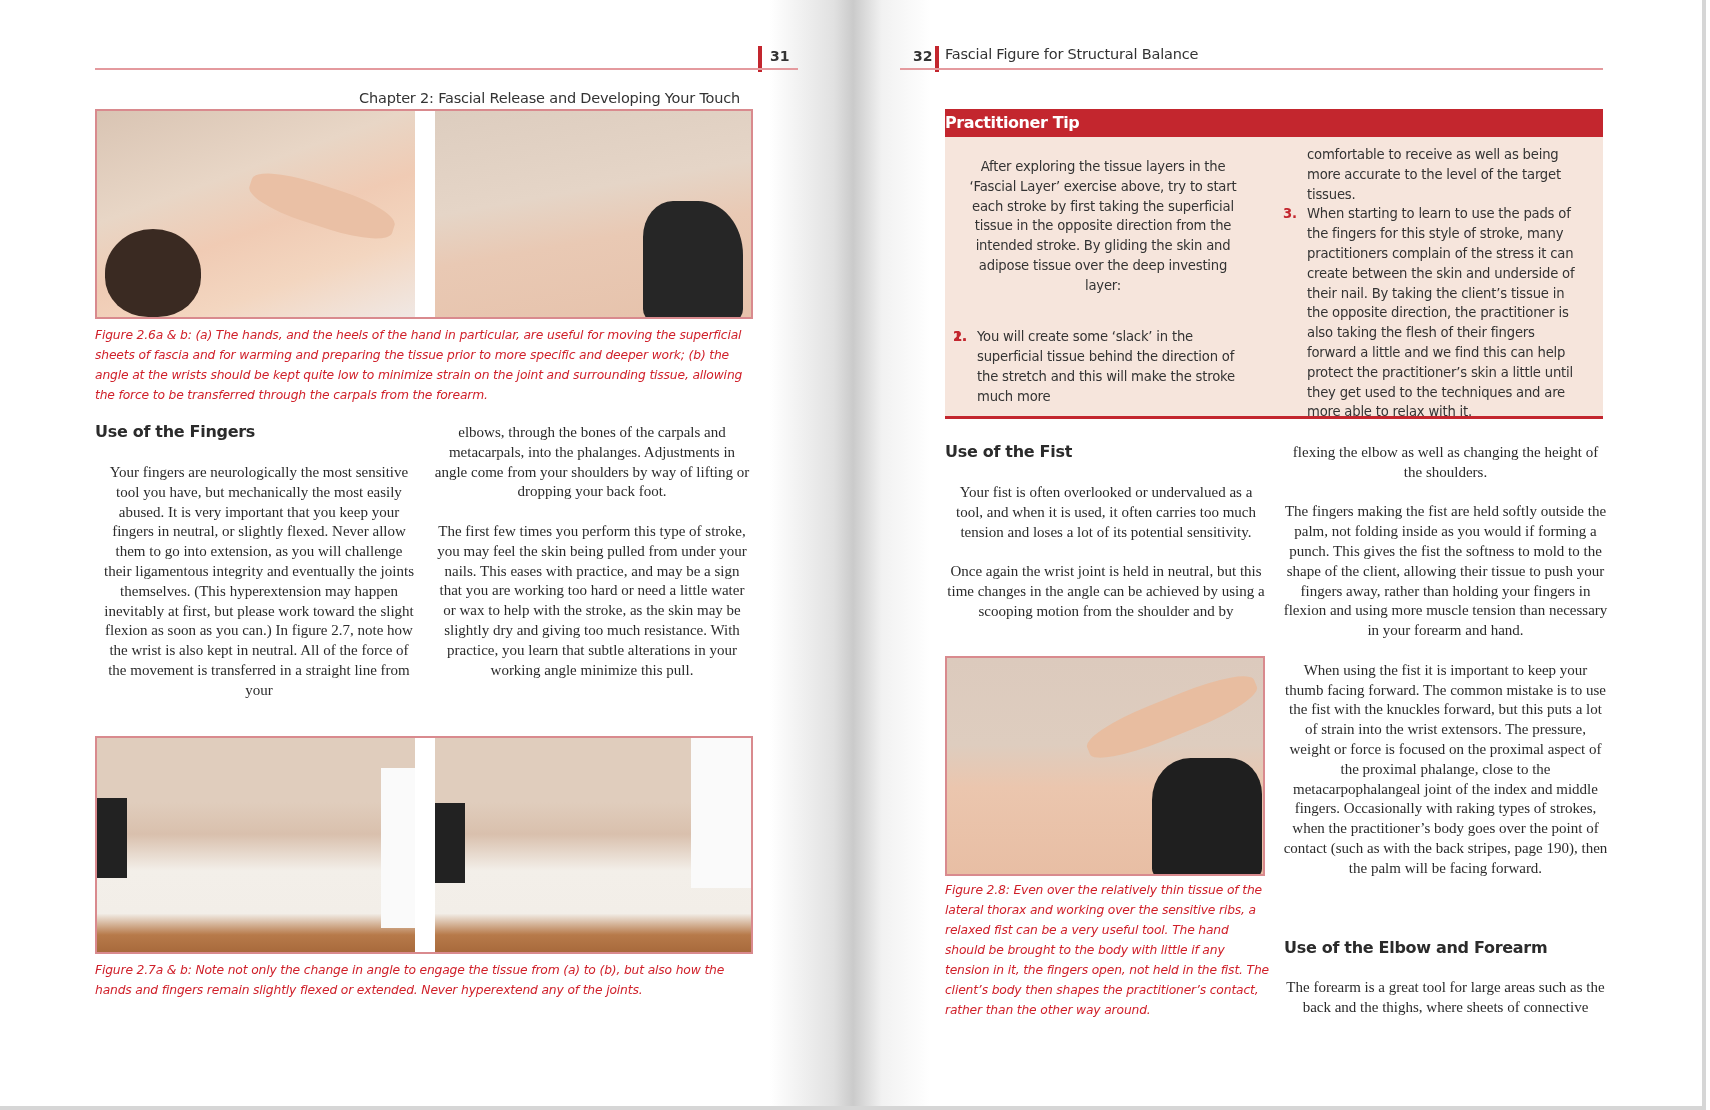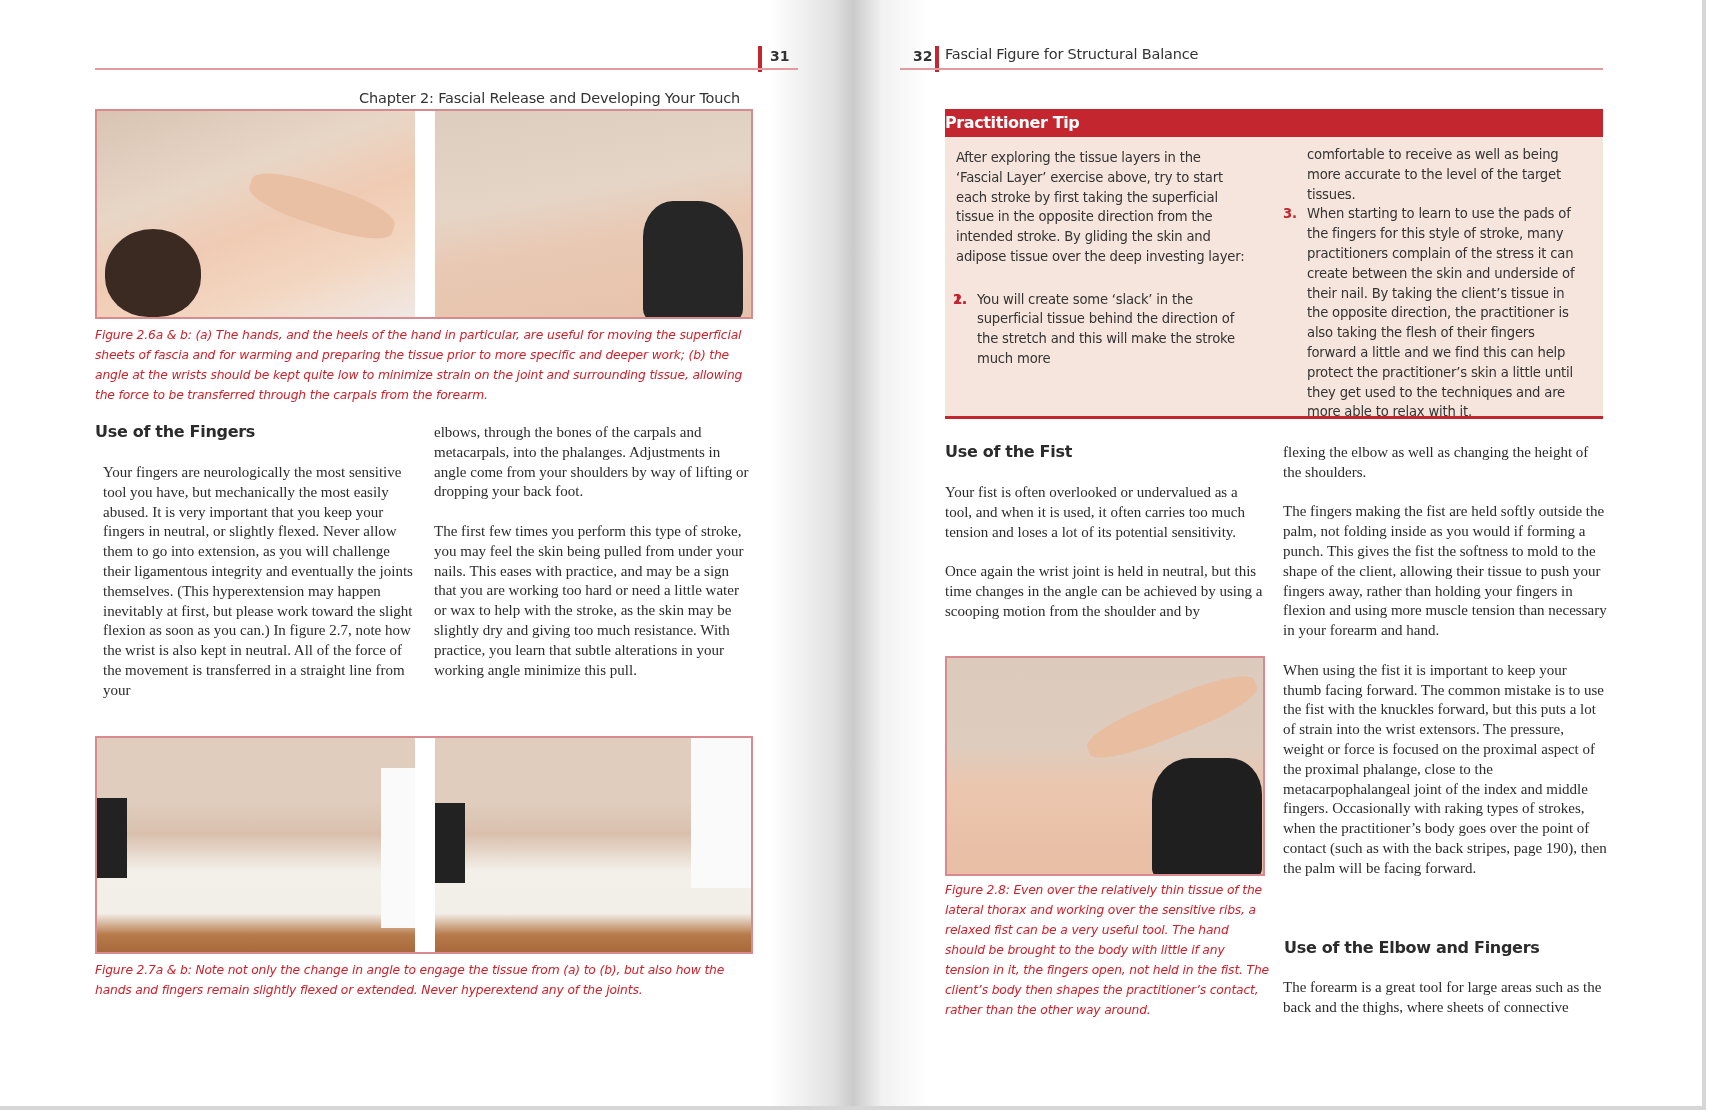--- a/index.html
+++ b/index.html
@@ -10,25 +10,25 @@
   .abs { position:absolute; }
   .runhead { font-family:"DejaVu Sans", sans-serif; font-size:14.5px; color:#333; white-space:nowrap; letter-spacing:-0.2px; }
   .pgnum { font-family:"DejaVu Sans", sans-serif; font-weight:bold; font-size:14px; color:#333; }
   .rule { height:2px; background:#e49a9e; }
   .redbar { width:4px; height:26px; background:#c3262e; }
   .figure { border:2px solid #d98a8e; box-sizing:border-box; background:#fff; overflow:hidden; }
   .photo { position:absolute; top:0; bottom:0; }
   .caption { font-family:"DejaVu Sans", sans-serif; font-style:italic; font-size:12.3px; line-height:20px; color:#d0202a; letter-spacing:-0.15px; }
   .h2 { font-family:"DejaVu Sans", sans-serif; font-weight:bold; font-size:16px; color:#2b2b2b; letter-spacing:-0.3px; }
   .body { font-family:"Liberation Serif", serif; font-size:15px; line-height:19.8px; color:#2b2b2b; }
-  .body p { margin:0 0 19.8px 0; }
+  .body p { margin:0 0 19.8px 0;text-align:center; }
   .tip { background:#f6e5dc; border-bottom:3px solid #c3262e; box-sizing:border-box; }
   .tip-head { position:absolute; left:0; top:0; right:0; height:28px; background:#c3262e; color:#fff; font-family:"DejaVu Sans", sans-serif; font-weight:bold; font-size:16px; line-height:28px; padding-left:0; letter-spacing:-0.4px; }
   .tip-text { font-family:"DejaVu Sans", sans-serif; font-size:13.2px; line-height:19.8px; color:#333; letter-spacing:-0.2px; }
-  .tip-text p { margin:3px; }
+  .tip-text p { margin:12px;text-align:center; }
   .ol-item { position:relative; padding-left:24px; }
   .ol-num { position:absolute; left:0; top:0; color:#c3262e; font-weight:bold; }
   .spacer { height:19.8px; }
 </style>
 </head>
 <body>
 
 <div class="spread">
 
   <div class="gutter"></div>
@@ -118,18 +118,18 @@
       </div>
     </div>
     <div class="abs caption" style="left:945px; top:880px; width:325px;">Figure 2.8: Even over the relatively thin tissue of the lateral thorax and working over the sensitive ribs, a relaxed fist can be a very useful tool. The hand should be brought to the body with little if any tension in it, the fingers open, not held in the fist. The client’s body then shapes the practitioner’s contact, rather than the other way around.</div>
 
     <div class="abs body" style="left:1283px; top:443px; width:325px;">
       <p>flexing the elbow as well as changing the height of the shoulders.</p>
       <p>The fingers making the fist are held softly outside the palm, not folding inside as you would if forming a punch. This gives the fist the softness to mold to the shape of the client, allowing their tissue to push your fingers away, rather than holding your fingers in flexion and using more muscle tension than necessary in your forearm and hand.</p>
       <p>When using the fist it is important to keep your thumb facing forward. The common mistake is to use the fist with the knuckles forward, but this puts a lot of strain into the wrist extensors. The pressure, weight or force is focused on the proximal aspect of the proximal phalange, close to the metacarpophalangeal joint of the index and middle fingers. Occasionally with raking types of strokes, when the practitioner’s body goes over the point of contact (such as with the back stripes, page 190), then the palm will be facing forward.</p>
     </div>
 
-    <div class="abs h2" style="left:1284px; top:938px;">Use of the Elbow and Fingers</div>
+    <div class="abs h2" style="left:1284px; top:938px;">Use of the Elbow and Forearm</div>
     <div class="abs body" style="left:1283px; top:978px; width:325px;">
       <p>The forearm is a great tool for large areas such as the back and the thighs, where sheets of connective</p>
     </div>
   </div>
 </div>
 
 </body></html>

